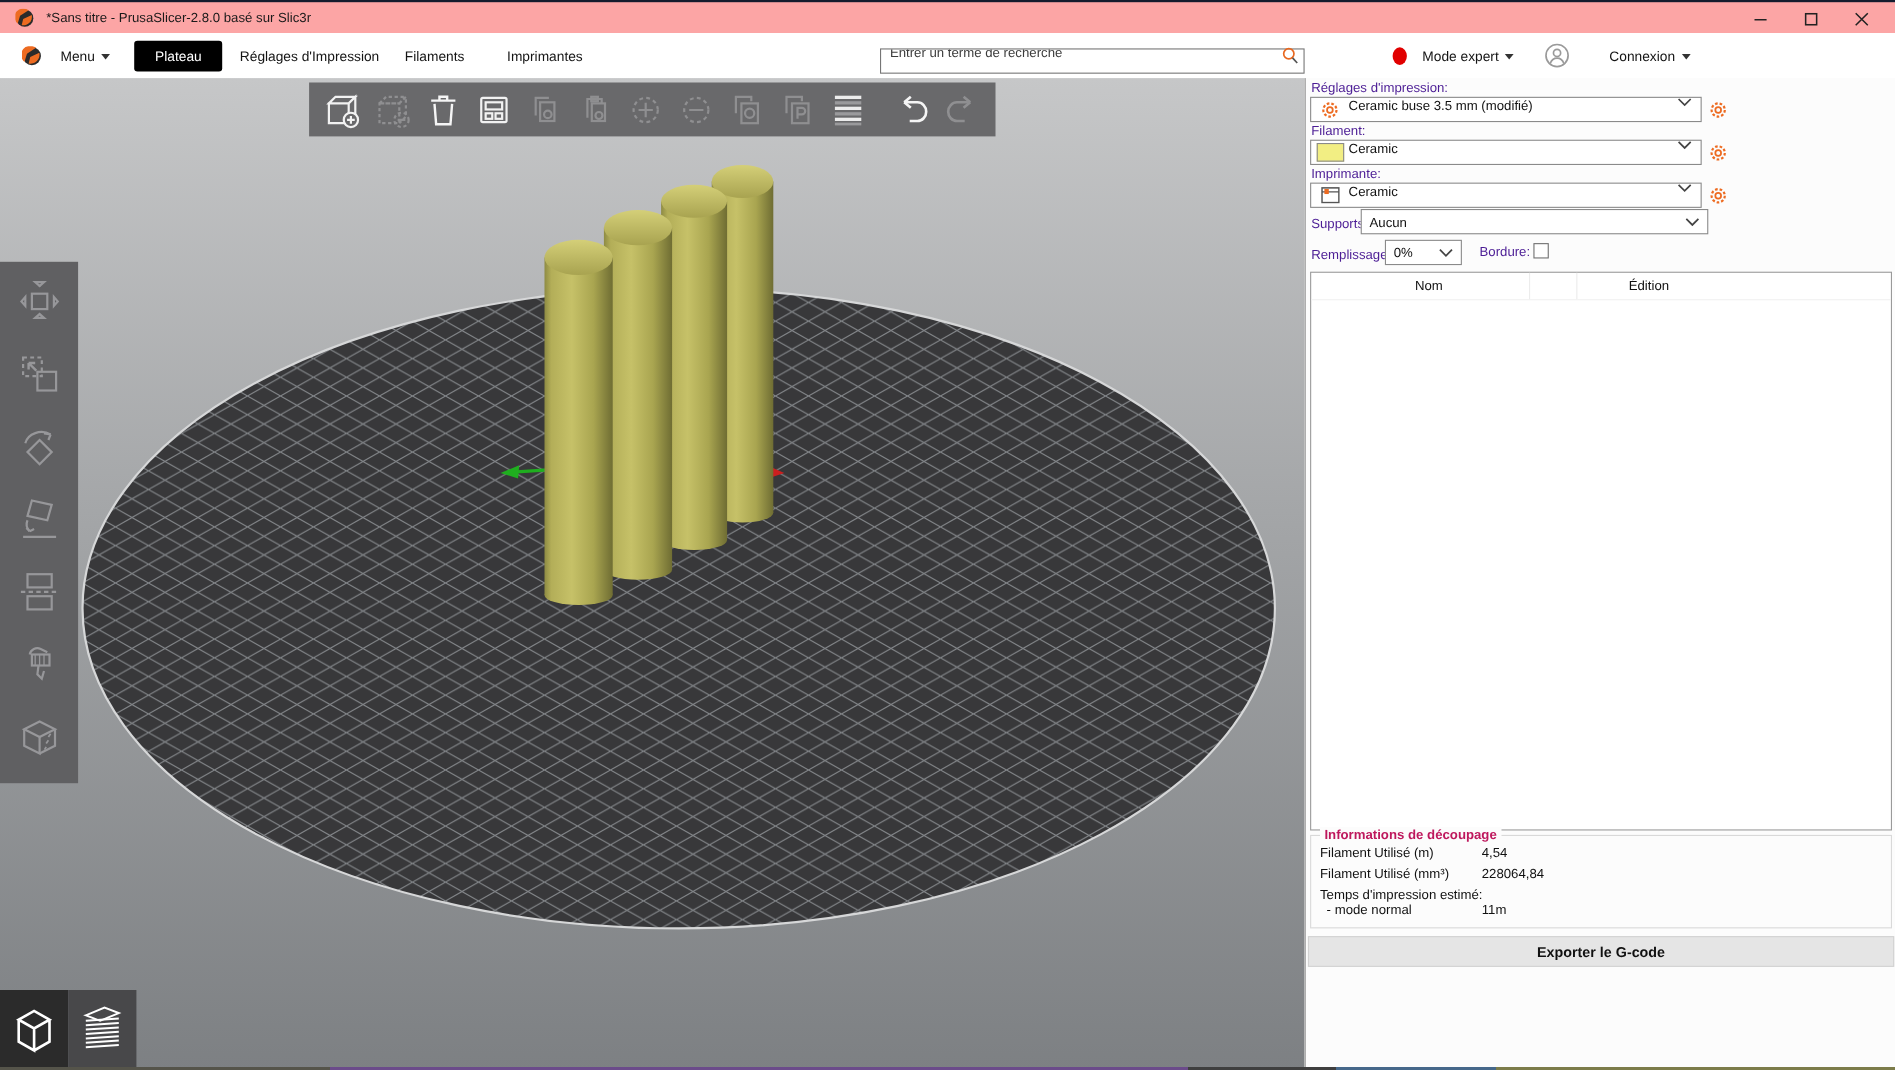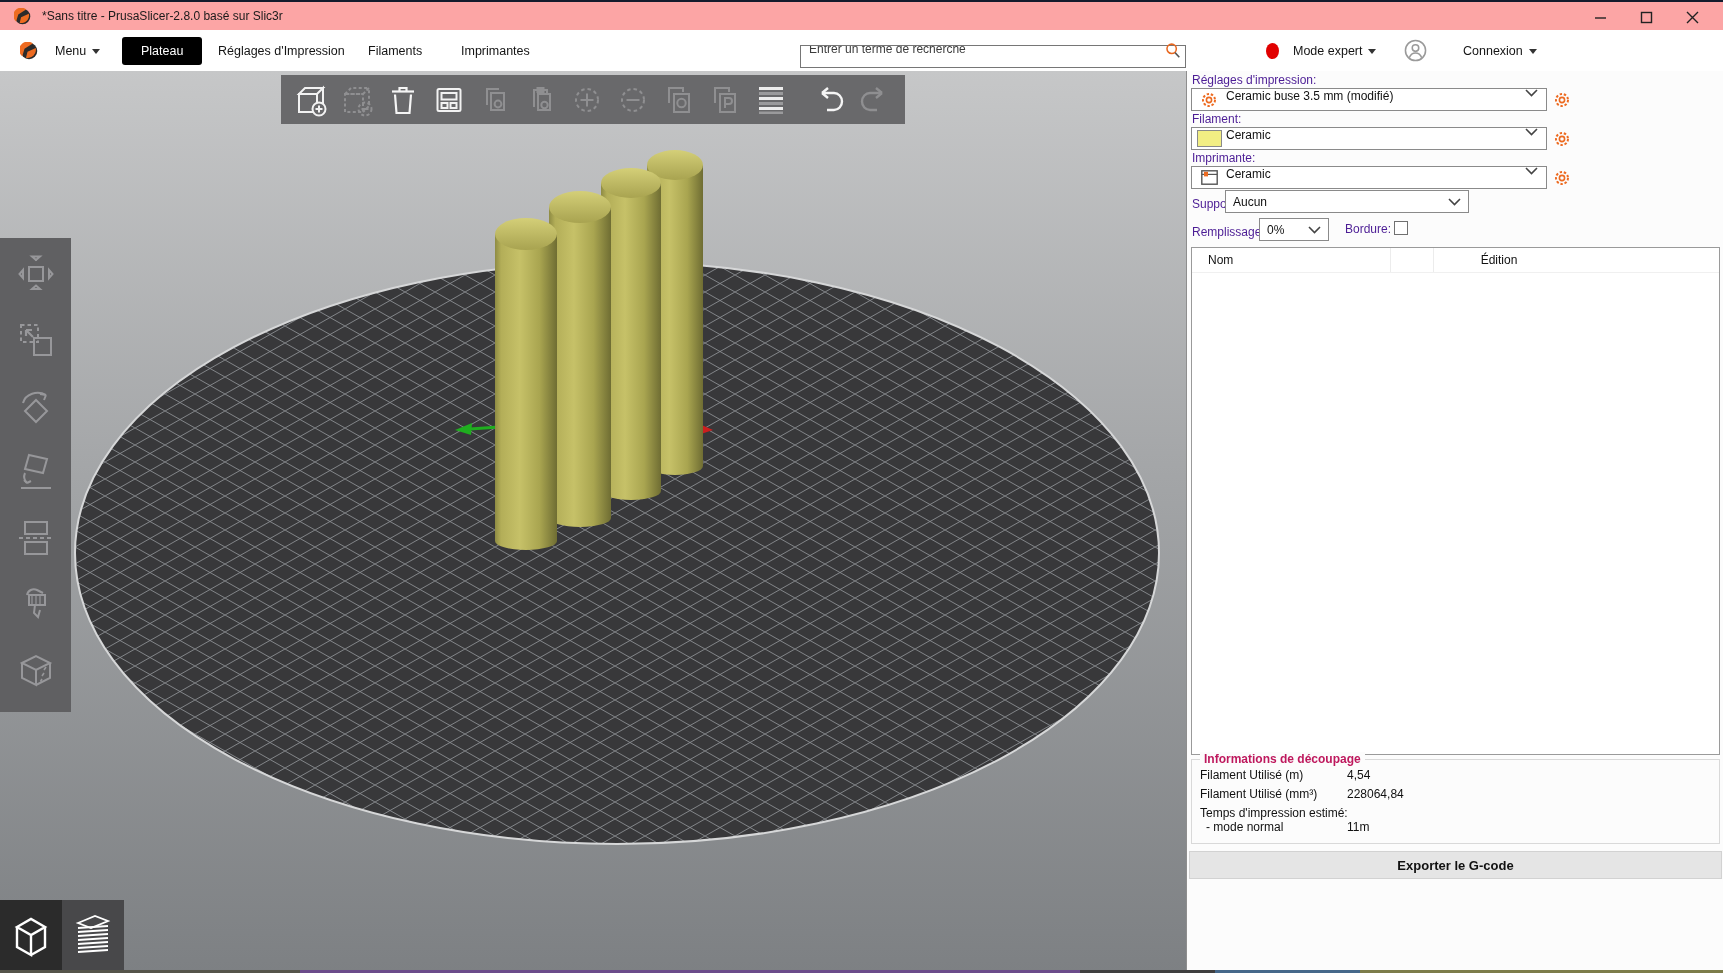--- a/index.html
+++ b/index.html
@@ -38,28 +38,28 @@
   .sb-label{position:absolute;left:5px;font-size:12px;color:#4c1d95;}
   .combo{position:absolute;left:4px;width:356px;height:23px;border:1px solid #8a8a8a;background:#fff;display:flex;box-sizing:border-box;}
   .combo .cicon{width:34px;display:flex;justify-content:center;align-items:center;flex:none;}
   .combo .ctext{flex:1;font-size:12px;color:#111;white-space:nowrap;overflow:hidden;}
   .combo .chev{flex:none;margin-right:8px;}
   .gearbtn{position:absolute;left:366px;width:17px;height:17px;display:flex;align-items:center;justify-content:center;}
   .small-combo{display:flex;align-items:center;box-sizing:border-box;border:1px solid #8a8a8a;background:#fff;height:23px;}
   .small-combo .ctext{flex:1;font-size:12px;color:#111;padding-left:7px;}
   .small-combo .chev{margin-right:7px;}
   #supports-row{position:absolute;left:5px;top:123px;width:528px;}
-  #supports-combo{position:absolute;left:33px;top:-4px;width:244px;}
+  #supports-combo{position:absolute;left:45px;top:-4px;width:316px;}
   #infill-row{position:absolute;left:5px;top:151px;}
   #infill-combo{position:absolute;left:67px;top:-4px;width:70px;}
   #brim-label{position:absolute;left:153px;top:0;}
   #brim-check{position:absolute;left:202px;top:-1px;width:14px;height:14px;border:1px solid #707070;background:#fff;box-sizing:border-box;}
   #object-list{position:absolute;left:4px;top:176px;width:529px;height:508px;border:1px solid #9a9a9a;background:#fff;box-sizing:border-box;}
   .ol-header{height:24px;display:flex;align-items:center;font-size:12px;color:#111;border-bottom:1px solid #f0f0f0;}
-  .ol-col-name{width:182px;padding-left:16px;}
+  .ol-col-name{width:182px;padding-left:16px;text-align:center;}
   .ol-col-eye{width:42px;border-left:1px solid #ececec;height:100%;}
   .ol-col-edit{width:130px;border-left:1px solid #ececec;height:100%;display:flex;align-items:center;justify-content:center;}
   .ol-row{height:26px;display:flex;align-items:center;font-size:12px;color:#111;}
   .ol-row .ol-col-eye,.ol-row .ol-col-edit{display:flex;align-items:center;justify-content:center;border-left:none;}
   .ol-row .ol-col-name{padding-left:23px;}
   #sliced-info{position:absolute;left:4px;top:688px;width:529px;height:85px;border:1px solid #d9d9d9;box-sizing:border-box;}
   #sliced-title{position:absolute;left:8px;top:-8px;background:#fcfcfc;padding:0 4px;font-size:12px;font-weight:bold;color:#be185d;}
   .si-row{position:absolute;left:8px;font-size:12px;color:#111;white-space:nowrap;}
   .si-val{position:absolute;left:155px;font-size:12px;color:#111;}
   #export-btn{position:absolute;left:2px;top:780px;width:533px;height:28px;background:#e5e5e5;border:1px solid #d2d2d2;box-sizing:border-box;display:flex;align-items:center;justify-content:center;font-size:13px;font-weight:bold;color:#111;}

